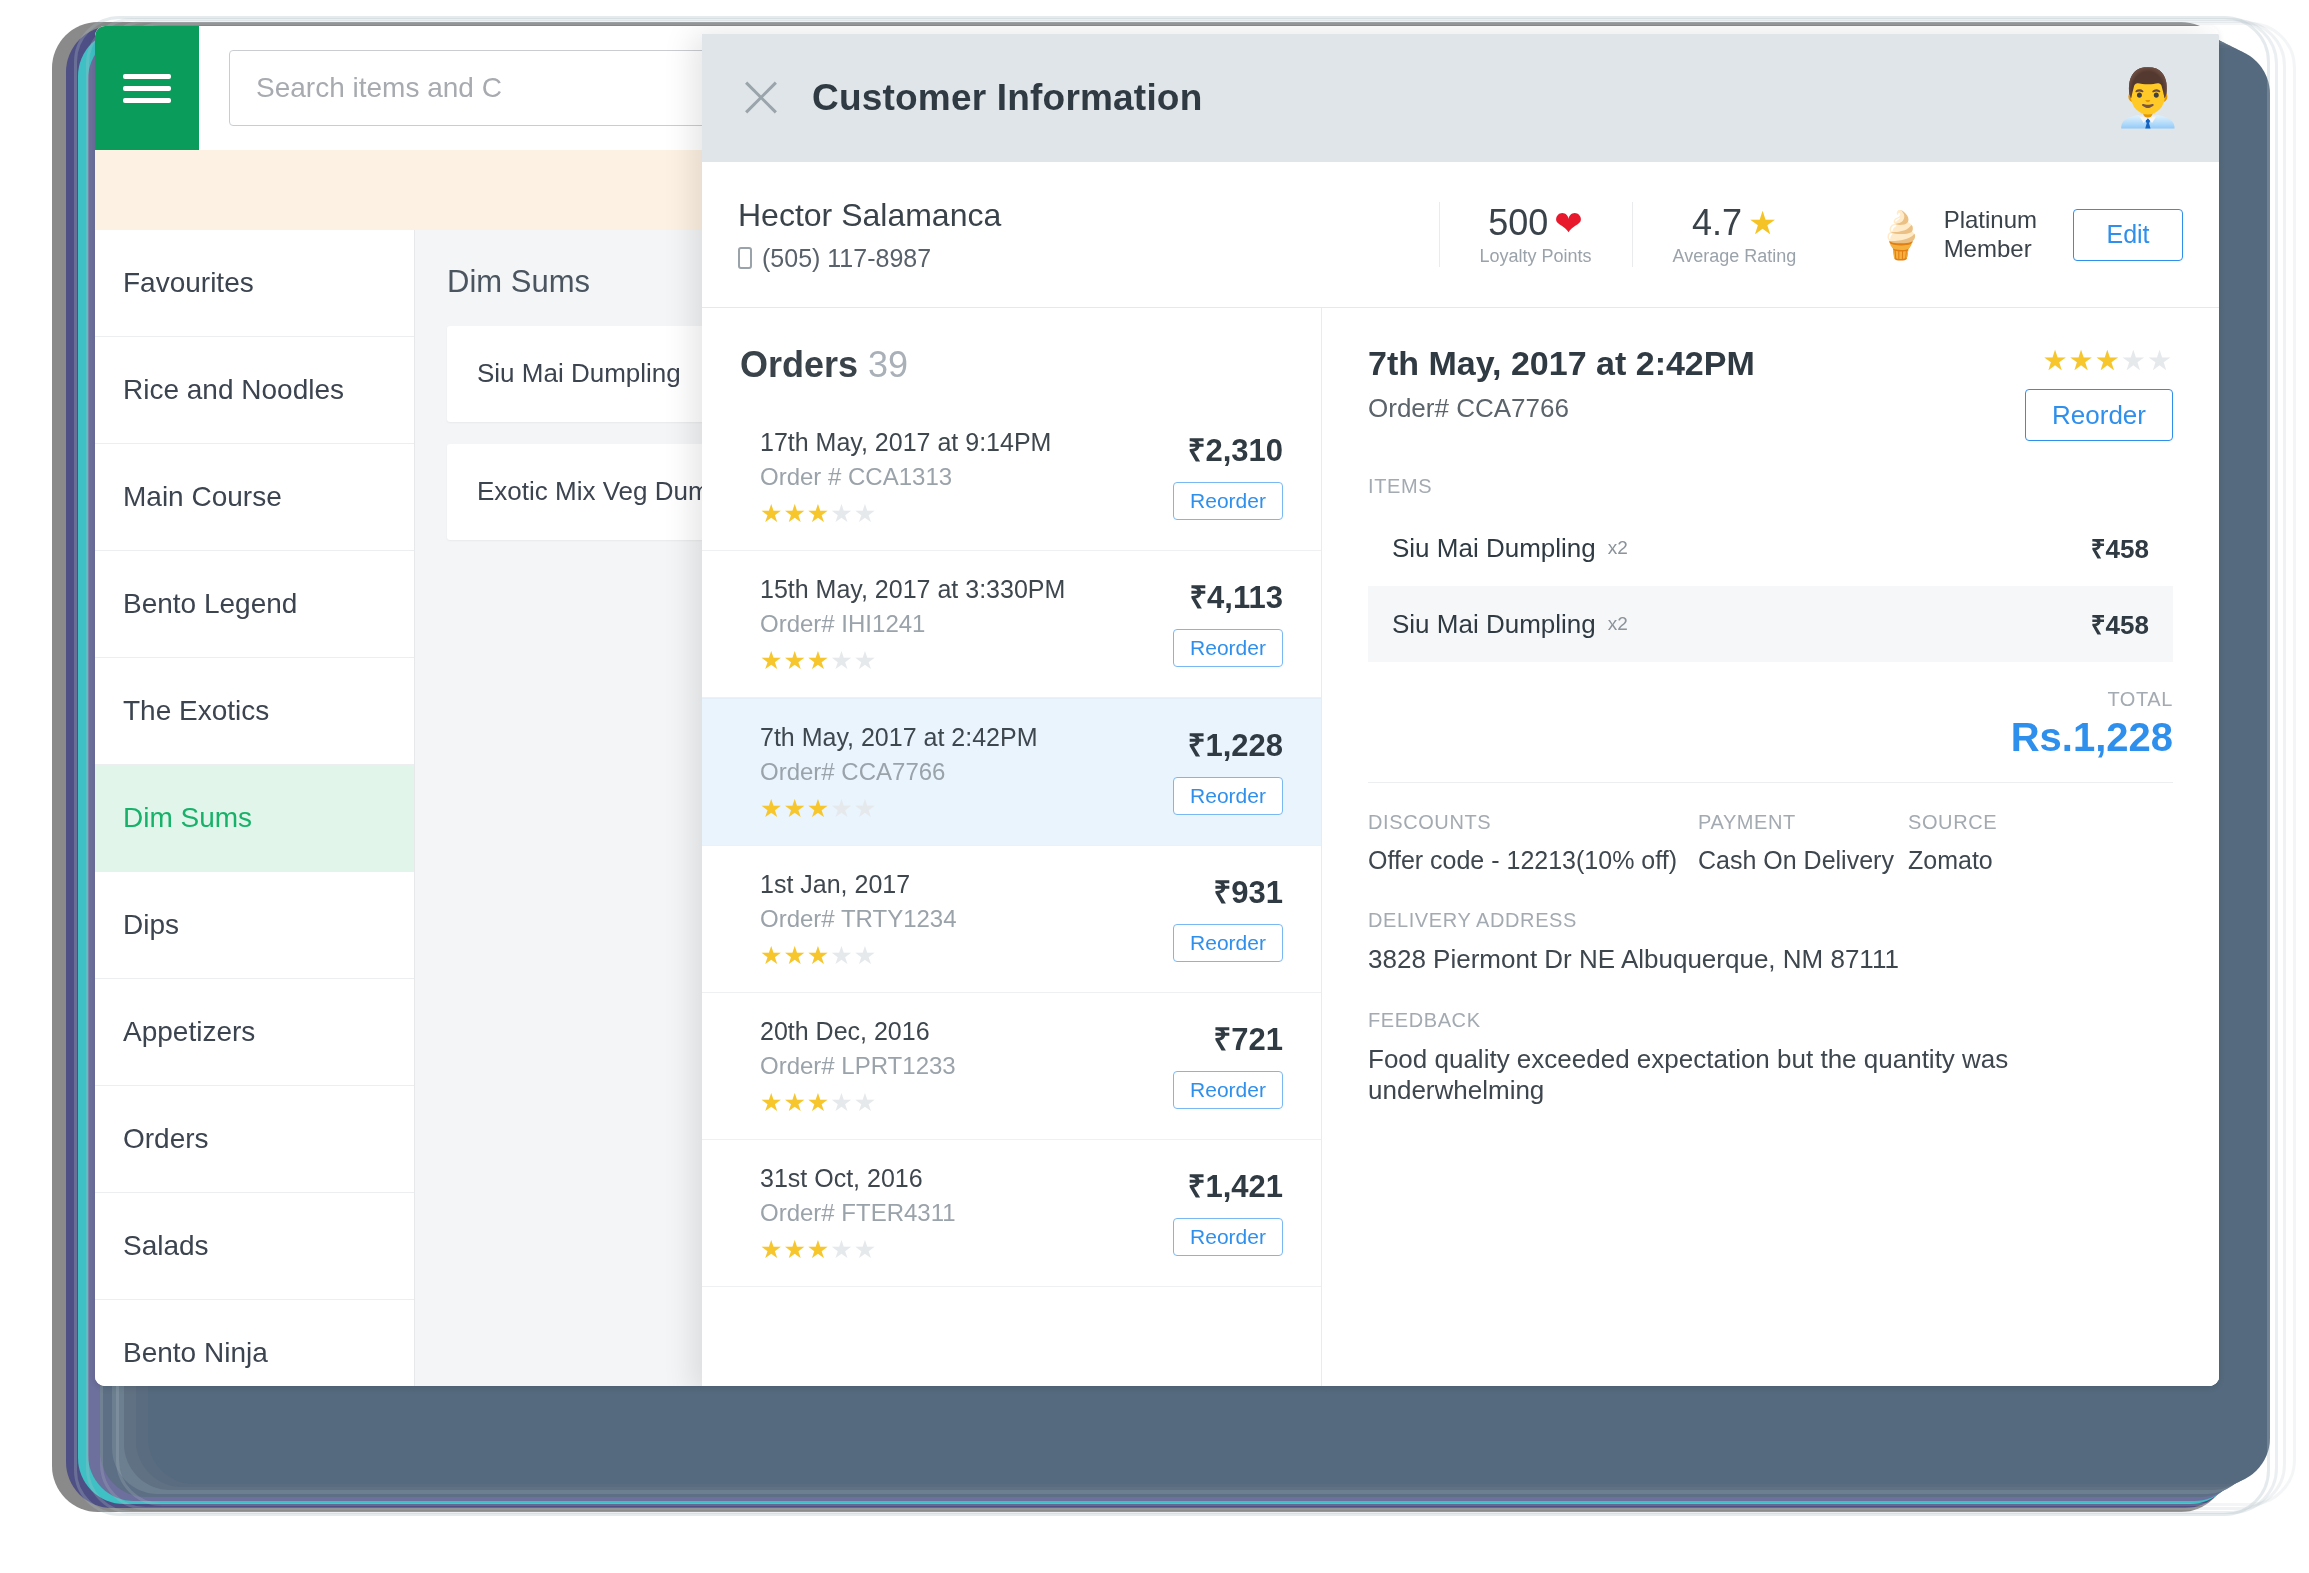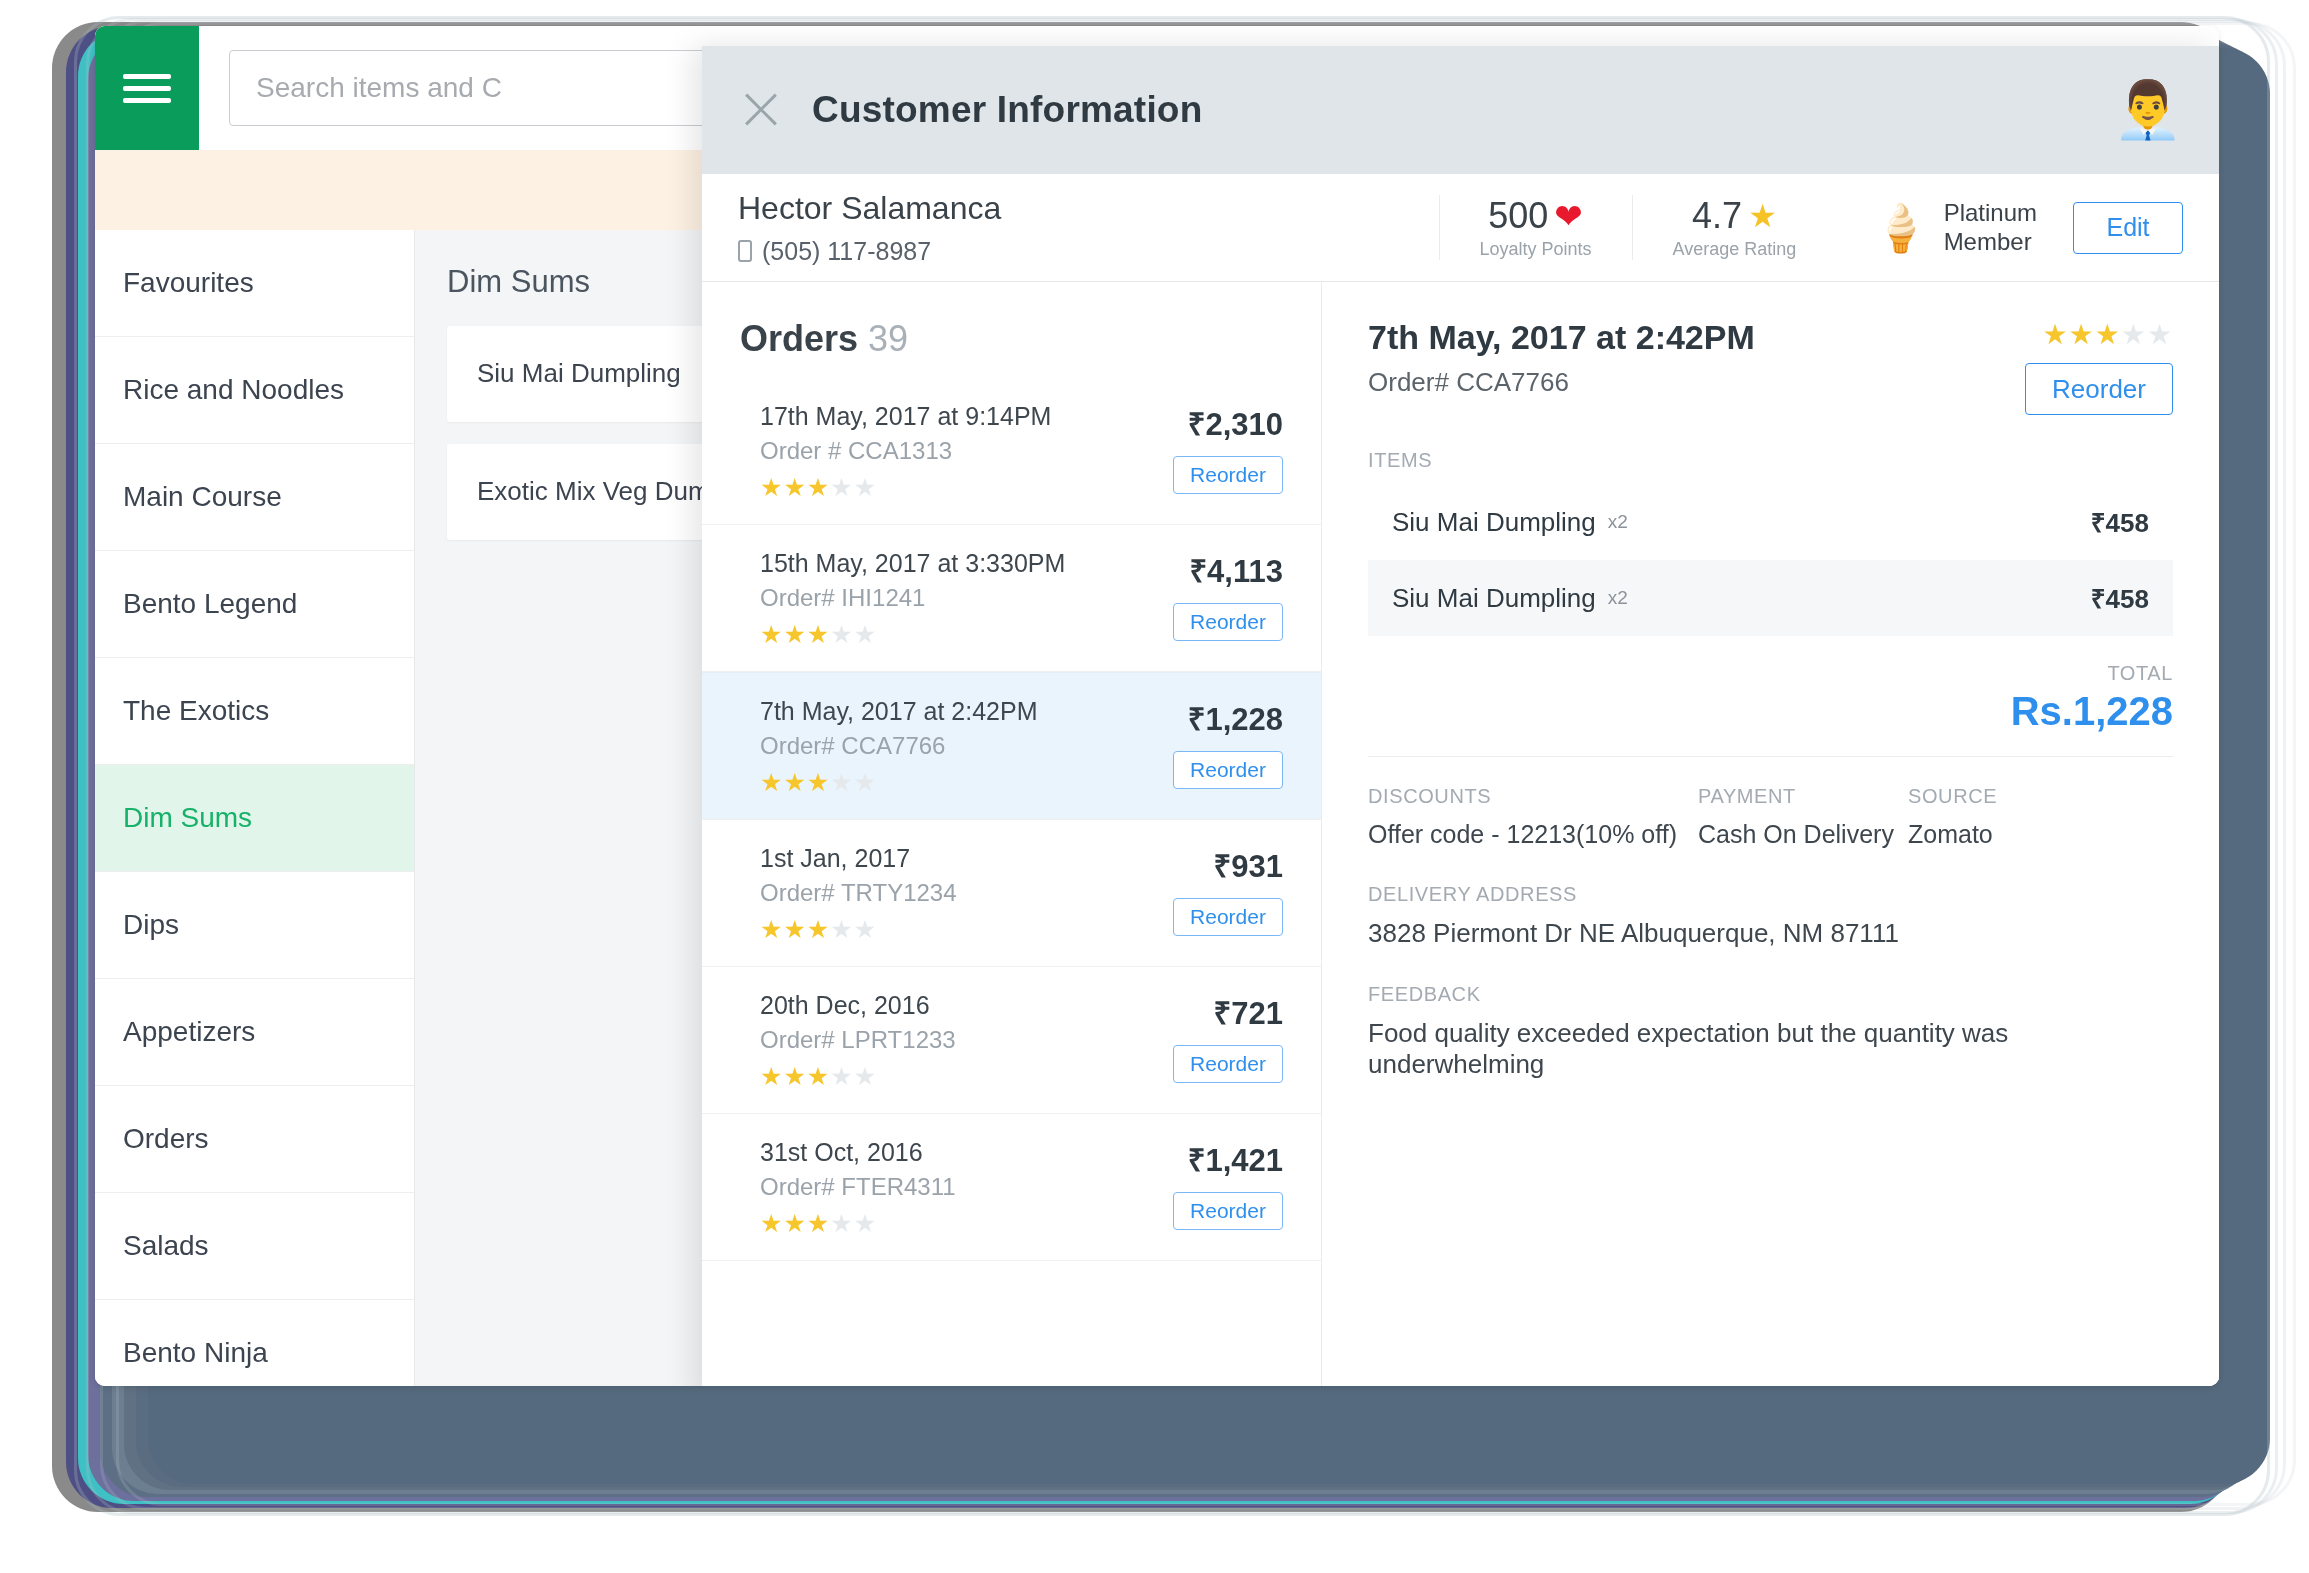--- a/index.html
+++ b/index.html
@@ -72,38 +72,38 @@
 
   .itemcol { flex:1; background:#f4f5f6; padding:0 32px; }
   .itemcol-title { font-size:31px; color:#4b5560; padding:34px 0 26px 0; }
   .card { background:#fff; border-radius:3px; padding:26px 30px; margin-bottom:22px;
           font-size:26px; color:#3c4450; line-height:1.3; box-shadow:0 1px 2px rgba(0,0,0,.05); min-height:96px;
           display:flex; align-items:center; }
 
   
   #modal {
     position:absolute;
-    left: 607px; top: 20px;
+    left: 607px; top: 8px;
     width: 1517px; height: 1360px;
     background:#fff;
     display:flex; flex-direction:column;
     box-shadow: -10px 0 28px rgba(0,0,0,.10);
     justify-content: space-between;
   }
   .modal-head { height:128px; background:#dfe5e8; display:flex; align-items:center; padding:0 36px; }
   .close-x { width:46px; height:46px; position:relative; margin-right:28px; cursor:pointer; }
   .close-x::before, .close-x::after { content:""; position:absolute; left:2px; top:21px; width:42px; height:3px;
       background:#9aa4ab; }
   .close-x::before { transform: rotate(45deg); }
   .close-x::after  { transform: rotate(-45deg); }
   .modal-title { font-size:37px; color:#2f3a42; font-weight:600; letter-spacing:.2px; flex:1; }
   .avatar { font-size:56px; line-height:1; }
 
   
-  .cust { height:108px; border-bottom:1px solid #e6e8ea; display:flex; align-items:center; padding:0 36px; }
+  .cust { height:146px; border-bottom:1px solid #e6e8ea; display:flex; align-items:center; padding:0 36px; }
   .cust-left { flex:1; }
   .cust-name { font-size:32px; color:#3a424a; margin-bottom:10px; }
   .cust-phone { font-size:25px; color:#59616a; display:flex; align-items:center; gap:10px; }
   .phone-ico { display:inline-block; width:14px; height:22px; border:2px solid #9aa2aa; border-radius:3px; }
 
   .stat { padding:0 40px; text-align:center; border-left:1px solid #e9ebed; }
   .stat-top { font-size:36px; color:#3a424a; display:flex; align-items:center; justify-content:center; gap:6px; }
   .stat-top .hrt { color:#e8192c; font-size:34px; }
   .stat-top .str { color:#f5c325; font-size:32px; }
   .stat-sub { font-size:18px; color:#9aa2aa; margin-top:2px; }

